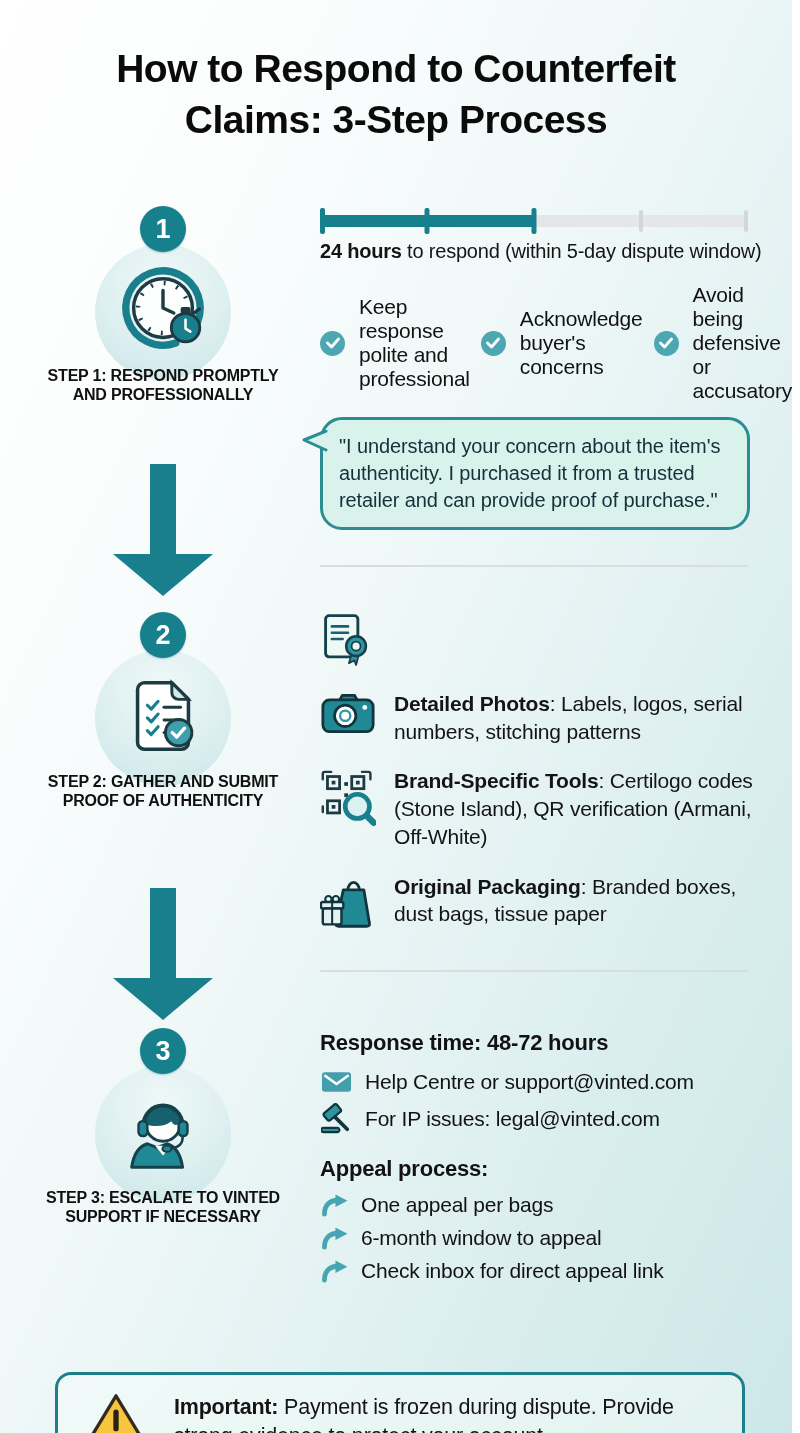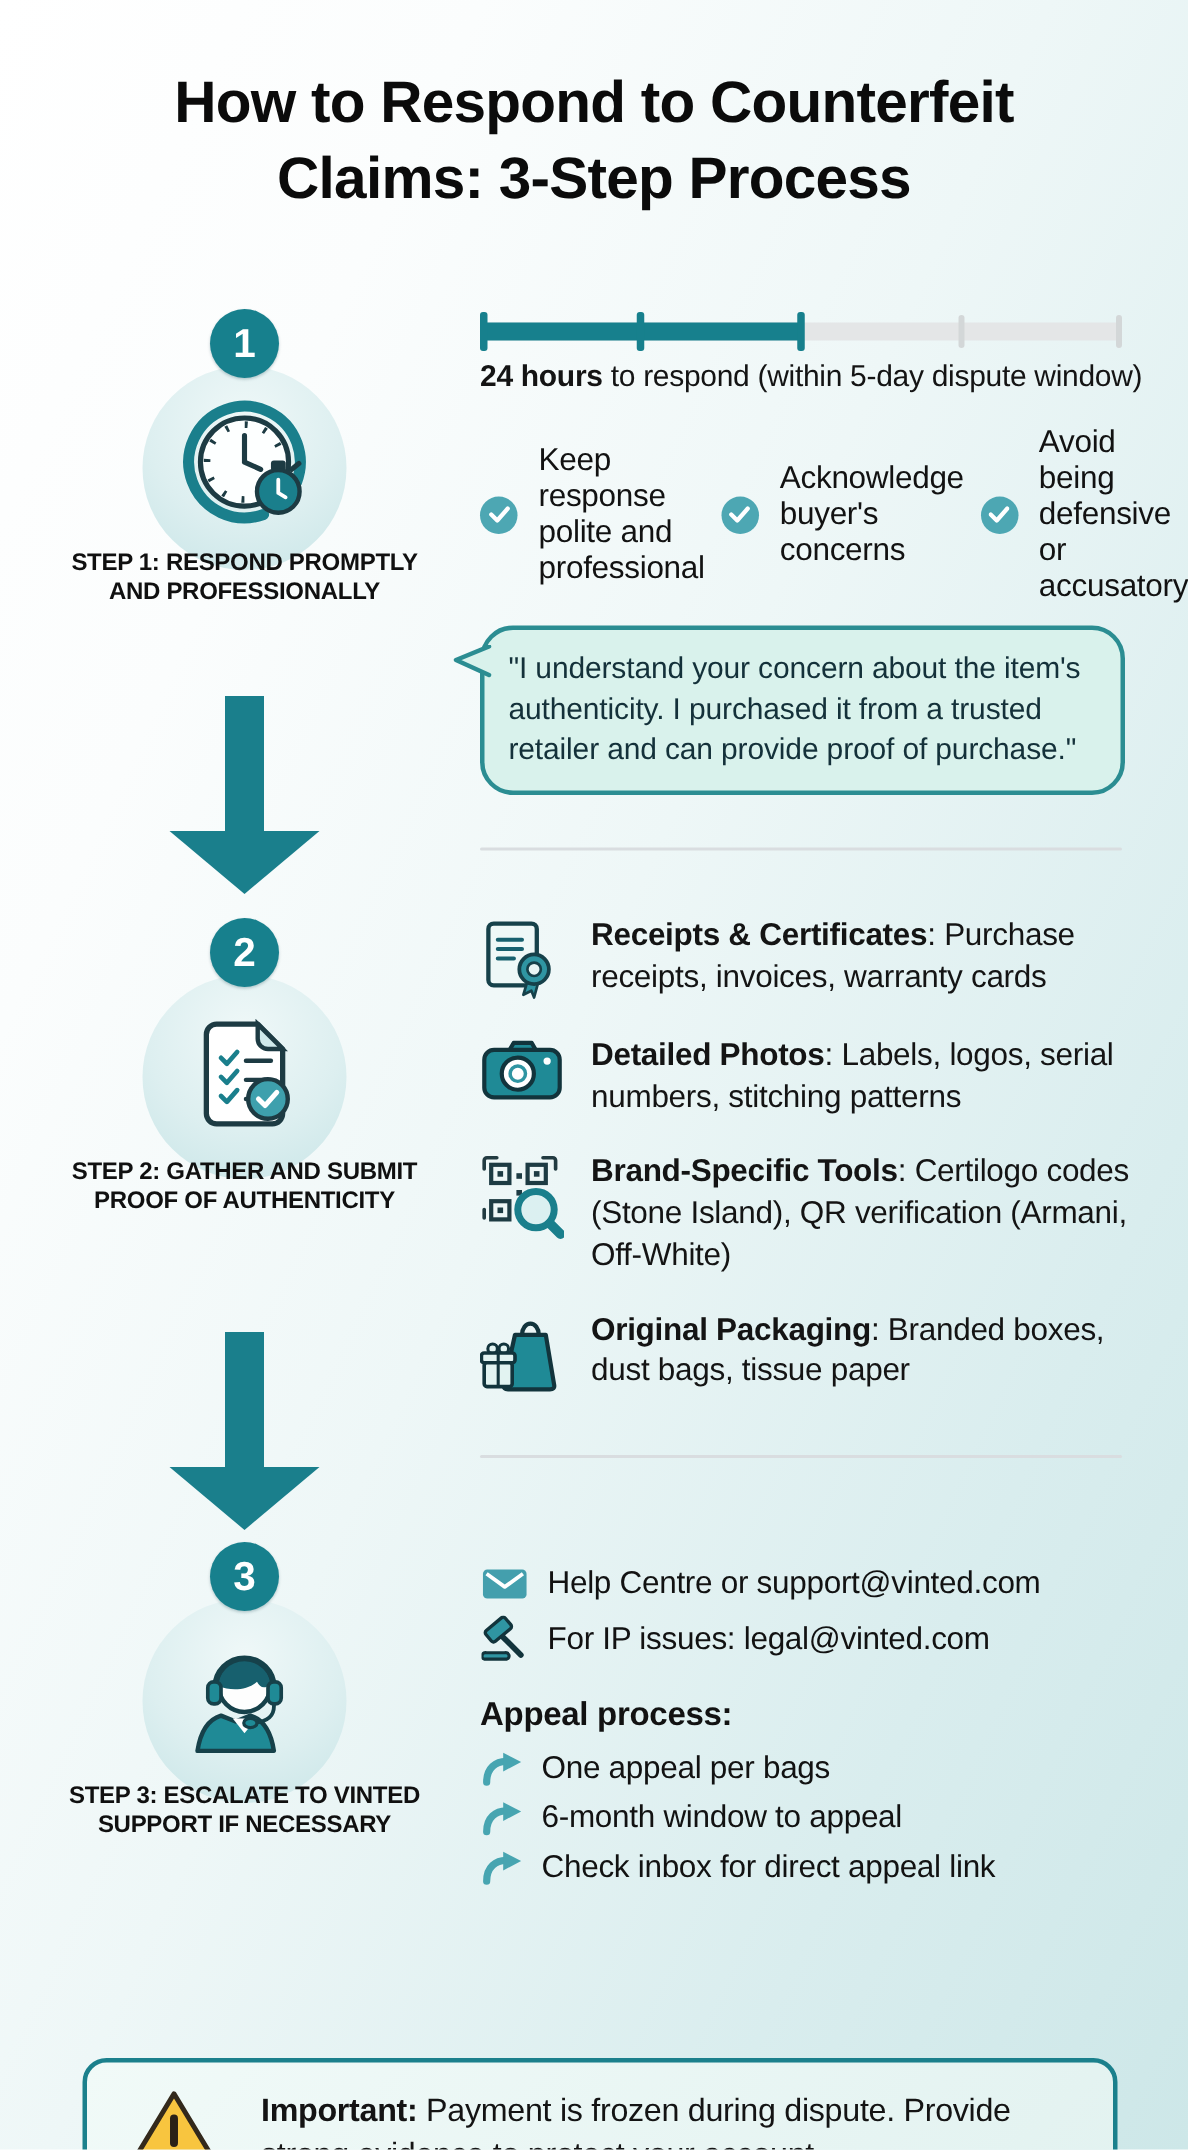--- a/index.html
+++ b/index.html
@@ -197,23 +197,20 @@
     <div class="proof-item">
       <span class="proof-icon">
         <svg width="52" height="58" viewBox="0 0 58 60">
           <rect x="4" y="4" width="36" height="46" rx="4" fill="#eef8f7" stroke="#16414a" stroke-width="3.2"></rect>
           <path d="M11 16 h18 M11 23 h18 M11 30 h12" stroke="#17606e" stroke-width="3" stroke-linecap="round"></path>
           <path d="M33 47 l-3 10 6 -3 2 5 3 -11 z" fill="#2f95a2" stroke="#16414a" stroke-width="2" stroke-linejoin="round"></path>
           <circle cx="38" cy="38" r="11" fill="#2f95a2" stroke="#16414a" stroke-width="2.8"></circle>
           <circle cx="38" cy="38" r="5" fill="#e8f6f5" stroke="#16414a" stroke-width="2"></circle>
         </svg>
       </span>
-      <div class="proof-text">
-        <b>Receipts &amp; Certificates</b><span>: Purchase receipts, invoices, warranty cards</span>
-      </div>
     </div>
     <div class="proof-item">
       <span class="proof-icon">
         <svg width="54" height="46" viewBox="0 0 58 46">
           <path d="M19 11 l4 -7 h13 l4 7 z" fill="#1f8a96" stroke="#12343c" stroke-width="3" stroke-linejoin="round"></path>
           <rect x="2" y="9" width="54" height="34" rx="7" fill="#1f8a96" stroke="#12343c" stroke-width="3"></rect>
           <circle cx="26" cy="26" r="11.5" fill="#ffffff" stroke="#12343c" stroke-width="3"></circle>
           <circle cx="26" cy="26" r="5.5" fill="#ffffff" stroke="#2f95a2" stroke-width="2.5"></circle>
           <circle cx="47" cy="17" r="2.6" fill="#ffffff"></circle>
         </svg>
@@ -285,20 +282,21 @@
           <rect x="64" y="37" width="9" height="15" rx="4" fill="#1f8a96" stroke="#16414a" stroke-width="2.5"></rect>
           <path d="M68 52 q1 12 -14 13" fill="none" stroke="#16414a" stroke-width="2.6"></path>
           <ellipse cx="52" cy="65" rx="4.5" ry="3.2" fill="#1f8a96" stroke="#16414a" stroke-width="2.2"></ellipse>
         </svg>
       </span>
     </div>
     <div class="step-title">STEP 3: ESCALATE TO VINTED SUPPORT IF NECESSARY</div>
   </div>
 
   <div class="step-right" id="s3-right">
+    <div class="response-time">Response time: 48-72 hours</div>
     <div class="contact-list">
       <div class="contact-item">
         <span class="contact-icon">
           <svg width="31" height="24" viewBox="0 0 32 24">
             <rect x="1" y="2" width="30" height="20" rx="3" fill="#449fad"></rect>
             <path d="M3.5 5 l12.5 9 12.5 -9" fill="none" stroke="#ffffff" stroke-width="2.6" stroke-linejoin="round"></path>
           </svg>
         </span>
         <span>Help Centre or support@vinted.com</span>
       </div>

